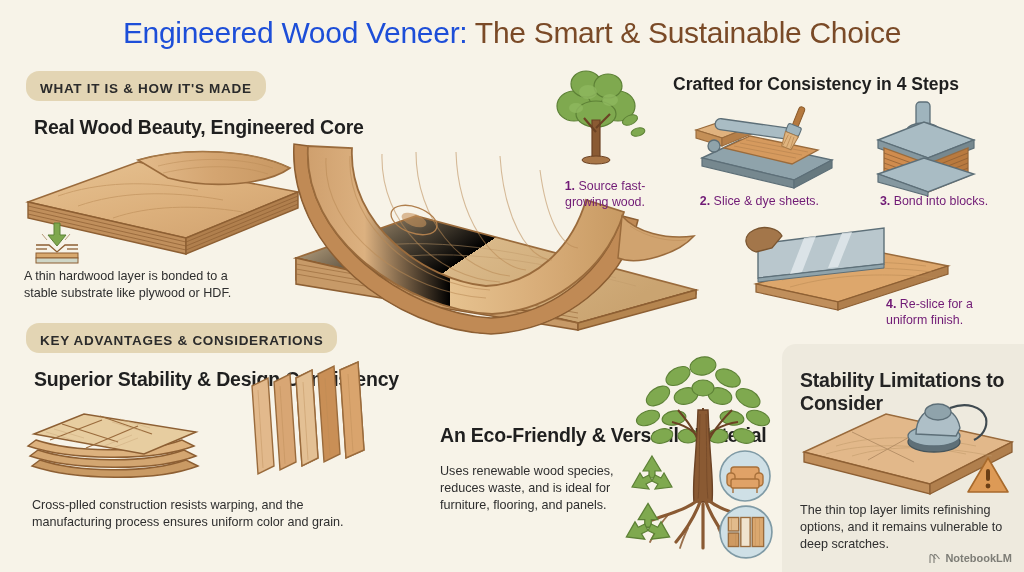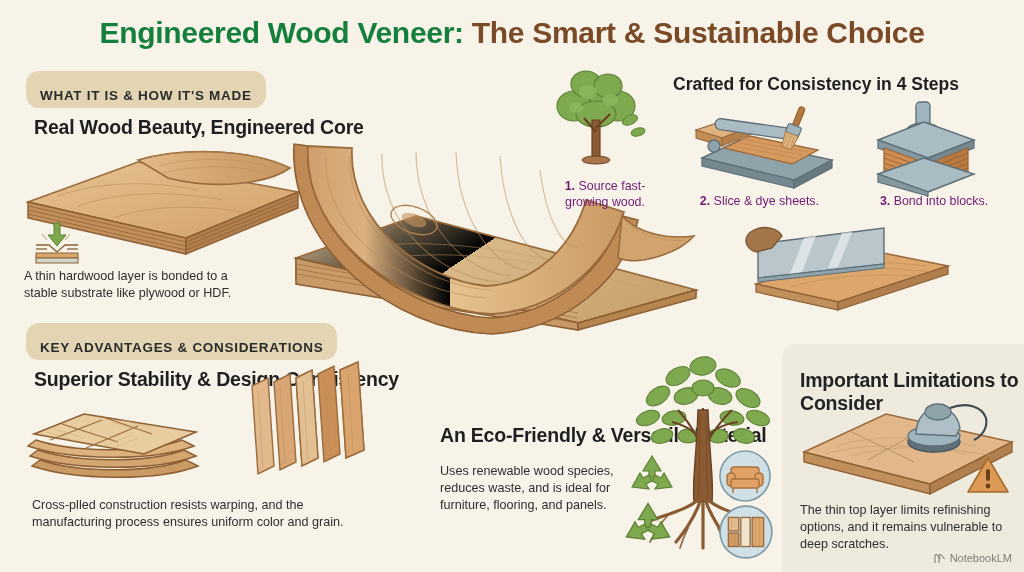--- a/index.html
+++ b/index.html
@@ -15,29 +15,29 @@
     background: #f7f3e8;
   }
 
   
   .title {
     position: absolute; left: 0; top: 16px; width: 1024px;
     text-align: center;
     font-size: 30px; letter-spacing: -0.3px;
     color: #6b3f21; white-space: nowrap;
   }
-  .title .strong { font-weight: bold; color: #15803d; }
-  .title .light  { font-weight: bold; color: #7a4a27; }
+  .title .strong { font-weight: normal; color: #1d4ed8; }
+  .title .light  { font-weight: normal; color: #7a4a27; }
 
   
   .pill {
     position: absolute;
     background: #e3d5b4;
     border-radius: 13px;
-    padding: 17px 14px 5px 14px;
+    padding: 10px 14px 5px 14px;
     font-size: 13.5px; font-weight: bold;
     letter-spacing: 0.7px;
     color: #2b2b2b;
     white-space: nowrap;
     text-align: right;
   }
   #pill-what { left: 26px; top: 71px; }
   #pill-key  { left: 26px; top: 323px; }
 
   
@@ -83,21 +83,21 @@
     position: absolute; left: 782px; top: 344px;
     width: 242px; height: 228px;
     background: #eeeade;
     border-radius: 14px 0 0 0;
   }
 
   
   #watermark {
     position: absolute; right: 12px; bottom: 8px;
     display: flex; align-items: center; gap: 4px;
-    font-size: 11px; color: #6a6a64; opacity: .85;
+    font-size: 11px; color: #6a6a64; opacity: .85; font-weight: bold;
   }
 
   svg { display: block; overflow: visible; }
   .ill { position: absolute; }
 </style>
 </head>
 <body>
 
 <div id="page">
 
@@ -315,20 +315,23 @@
       <path d="M34,52 C84,38 134,38 184,44"></path>
     </g>
     <polygon points="16,56 16,22 142,6 142,42" fill="#b9c7cd" stroke="#5d6f78" stroke-width="1.4"></polygon>
     <polygon points="16,56 142,42 142,46 16,60" fill="#8fa3ab" stroke="#5d6f78" stroke-width="1"></polygon>
     <g fill="#e7edf0" opacity="0.75">
       <polygon points="48,52 60,50 74,14 62,16"></polygon>
       <polygon points="86,46 96,45 110,10 100,11"></polygon>
     </g>
     <path d="M14,30 C2,26 0,14 12,8 C22,3 36,6 40,14 L30,26 Z" fill="#a3764a" stroke="#7a5530" stroke-width="1.3"></path>
   </svg>
+  <div class="step" id="s4">
+    <b>4.</b><span> Re-slice for a uniform finish.</span>
+  </div>
 
   <div class="pill" id="pill-key">KEY ADVANTAGES &amp; CONSIDERATIONS</div>
   <div class="h2" id="h-sup">Superior Stability &amp; Design Consistency</div>
 
   <svg class="ill" style="left:248px; top:360px;" width="130" height="128" viewBox="0 0 130 128">
     <g stroke="#9a6b3c" stroke-width="1.4">
       <polygon points="4,26 20,18 26,106 10,114" fill="#e2b98c"></polygon>
       <polygon points="26,22 42,14 48,102 32,110" fill="#d8a674"></polygon>
       <polygon points="48,18 64,10 70,98 54,106" fill="#e5c characters"></polygon>
       <polygon points="48,18 64,10 70,98 54,106" fill="#e3c094"></polygon>
@@ -459,21 +462,21 @@
     </g>
     <g stroke="#b98a55" stroke-width="0.6" opacity="0.7">
       <line x1="36" y1="14" x2="36" y2="40"></line>
         <line x1="40" y1="14" x2="40" y2="40"></line>
       <line x1="13" y1="14" x2="13" y2="25"></line>
         <line x1="17" y1="29" x2="17" y2="40"></line>
     </g>
   </svg>
 
   <div id="lim-card"></div>
-  <div class="h2" id="h-lim">Important Limitations to Consider</div>
+  <div class="h2" id="h-lim">Stability Limitations to Consider</div>
 
   <svg class="ill" style="left:796px; top:400px;" width="226" height="98" viewBox="0 0 226 98">
     <polygon points="8,52 90,14 216,42 134,84" fill="#e3b versus" stroke="none"></polygon>
     <polygon points="8,52 90,14 216,42 134,84" fill="#e2b88a" stroke="#9a6b3c" stroke-width="1.5"></polygon>
     <polygon points="8,52 8,62 134,94 134,84" fill="#c08f5c" stroke="#8d5f33" stroke-width="1.3"></polygon>
     <polygon points="134,84 134,94 216,52 216,42" fill="#b07f4d" stroke="#8d5f33" stroke-width="1.3"></polygon>
     <g stroke="#c09a6a" stroke-width="0.9" opacity="0.6" fill="none">
       <path d="M40,46 C80,34 130,36 180,46"></path>
       <path d="M56,56 C96,44 146,46 196,56"></path>
       <path d="M30,54 C70,42 120,44 170,54"></path>

